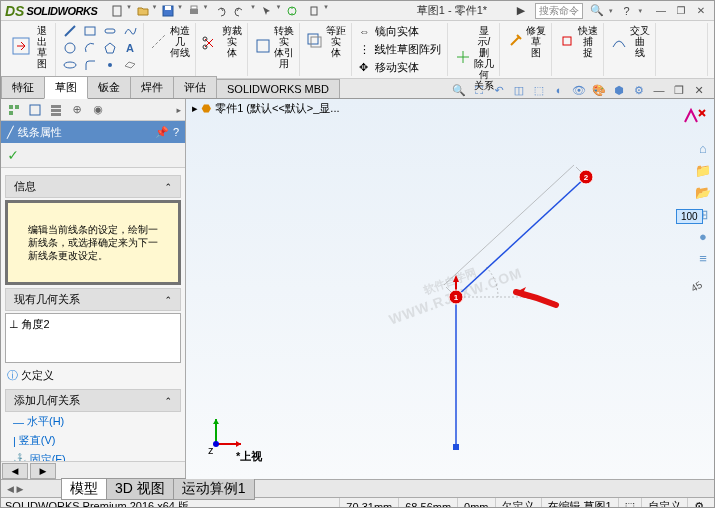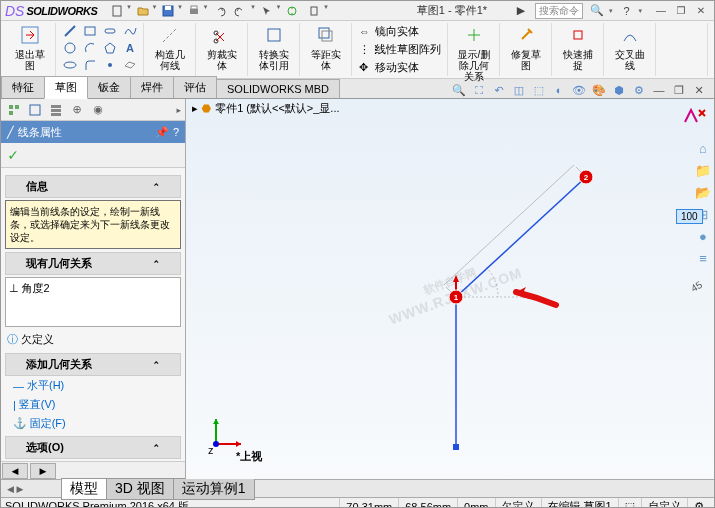--- a/index.html
+++ b/index.html
@@ -1,35 +1,35 @@
 <!DOCTYPE html>
 <html><head>
 <meta charset="utf-8">
 <style>
 * { box-sizing: border-box; margin: 0; padding: 0; font-family: "Microsoft YaHei", SimSun, sans-serif; font-size: 11px; }
 body { width: 715px; height: 508px; background: #fff; overflow: hidden; position: relative; border: 1px solid #999; }
 
 .titlebar { height: 20px; background: #f0f0f0; display: flex; align-items: center; padding: 0 4px; border-bottom: 1px solid #ccc; }
 .logo { display: flex; align-items: center; gap: 2px; }
-.logo-icon { color: #8b5cf6; font-weight: normal; font-size: 14px; font-style: italic; }
+.logo-icon { color: #4d7c0f; font-weight: bold; font-size: 14px; font-style: italic; }
 .logo-text { font-weight: bold; font-size: 11px; letter-spacing: -0.5px; font-style: italic; }
 .titlebar-tools { display: flex; gap: 2px; margin-left: 10px; }
 .tb-btn { width: 20px; height: 16px; display: flex; align-items: center; justify-content: center; color: #444; cursor: pointer; }
 .tb-btn svg { width: 12px; height: 12px; }
 .drop-arrow { font-size: 7px; color: #666; margin-left: -2px; }
 .doc-title { margin-left: 89px; font-size: 11px; color: #333; }
 .search-area { margin-left: auto; display: flex; align-items: center; gap: 4px; }
 .search-box { display: flex; align-items: center; border: 1px solid #aaa; background: #fff; height: 16px; padding: 0 3px; }
 .search-box span { color: #888; font-size: 10px; }
 .win-controls { display: flex; gap: 2px; margin-left: 6px; }
 .win-btn { width: 18px; height: 14px; display: flex; align-items: center; justify-content: center; font-size: 10px; color: #555; cursor: pointer; }
 
 .ribbon { height: 58px; background: #f5f5f5; border-bottom: 1px solid #ccc; display: flex; padding: 2px 4px; gap: 1px; }
 .ribbon-group { display: flex; flex-direction: column; align-items: center; padding: 0 4px; border-right: 1px solid #ddd; }
-.ribbon-big { display: flex; flex-direction: column; align-items: center; justify-content: center; width: 42px; cursor: pointer; }
+.ribbon-big { display: flex; flex-direction: row; align-items: center; justify-content: center; width: 42px; cursor: pointer; }
 .ribbon-big .ico { width: 24px; height: 24px; display: flex; align-items: center; justify-content: center; }
 .ribbon-big .lbl { font-size: 10px; text-align: center; line-height: 11px; margin-top: 2px; white-space: nowrap; }
 .ribbon-row { display: flex; gap: 2px; }
 .ribbon-small { width: 18px; height: 16px; display: flex; align-items: center; justify-content: center; cursor: pointer; }
 .ribbon-col { display: flex; flex-direction: column; gap: 1px; }
 .ribbon-mid { display: flex; align-items: center; gap: 2px; cursor: pointer; font-size: 10px; padding: 1px 2px; }
 .ribbon-mid .ico { width: 14px; height: 14px; }
 
 .tabbar { height: 20px; background: #e8e8e8; display: flex; align-items: flex-end; border-bottom: 1px solid #999; padding-left: 0; }
 .tab { padding: 3px 10px; font-size: 11px; background: #ddd; border: 1px solid #aaa; border-bottom: none; margin-right: -1px; cursor: pointer; }
@@ -37,23 +37,23 @@
 .view-tools { margin-left: auto; display: flex; gap: 2px; padding-right: 6px; }
 .vt { width: 18px; height: 16px; display: flex; align-items: center; justify-content: center; color: #5588cc; cursor: pointer; }
 
 .main { display: flex; height: 380px; }
 .sidebar { width: 185px; background: #f0f0f0; border-right: 1px solid #aaa; display: flex; flex-direction: column; }
 .sidebar-top { height: 22px; display: flex; align-items: center; padding: 0 4px; gap: 3px; border-bottom: 1px solid #ccc; }
 .sb-ico { width: 18px; height: 18px; display: flex; align-items: center; justify-content: center; cursor: pointer; color: #666; }
 .panel-head { height: 22px; background: #5b8cc7; color: #fff; display: flex; align-items: center; padding: 0 6px; font-size: 11px; }
 .panel-head .pin { margin-left: auto; cursor: pointer; }
 .panel-body { flex: 1; overflow-y: auto; background: #f5f5f5; padding: 4px; }
-.section-head { background: #e0e0e0; padding: 3px 20px; font-size: 11px; display: flex; align-items: center; cursor: pointer; border: 1px solid #ccc; margin-top: 3px; font-weight: bold; }
+.section-head { background: #e0e0e0; padding: 3px 8px; font-size: 11px; display: flex; align-items: center; cursor: pointer; border: 1px solid #ccc; margin-top: 3px; }
 .section-head .chev { margin-left: auto; font-size: 9px; }
-.info-box { background: #fff8d0; border: 1px solid #737373; padding: 4px; font-size: 10px; line-height: 13px; margin: 2px 0; }
+.info-box { background: #fff8d0; border: 3px solid #737373; padding: 20px; font-size: 10px; line-height: 13px; margin: 2px 0; }
 .rel-box { background: #fff; border: 1px solid #aaa; height: 50px; padding: 3px; margin: 2px 0; }
 .rel-item { display: flex; align-items: center; gap: 3px; font-size: 10px; }
 .status-row { display: flex; align-items: center; gap: 3px; padding: 3px 2px; font-size: 10px; }
 .opt-item { display: flex; align-items: center; gap: 3px; padding: 2px 8px; font-size: 10px; color: #333; }
 .link-item { color: #0066cc; cursor: pointer; }
 .panel-foot { height: 18px; display: flex; gap: 2px; padding: 1px; border-top: 1px solid #ccc; }
 .pf-btn { width: 26px; height: 16px; background: #ddd; border: 1px solid #aaa; font-size: 9px; display: flex; align-items: center; justify-content: center; }
 
 .canvas-wrap { flex: 1; position: relative; background: linear-gradient(to bottom, #e8f0f8, #f8fafc); }
 .canvas-top { height: 18px; display: flex; align-items: center; padding: 0 6px; font-size: 10px; gap: 4px; }

